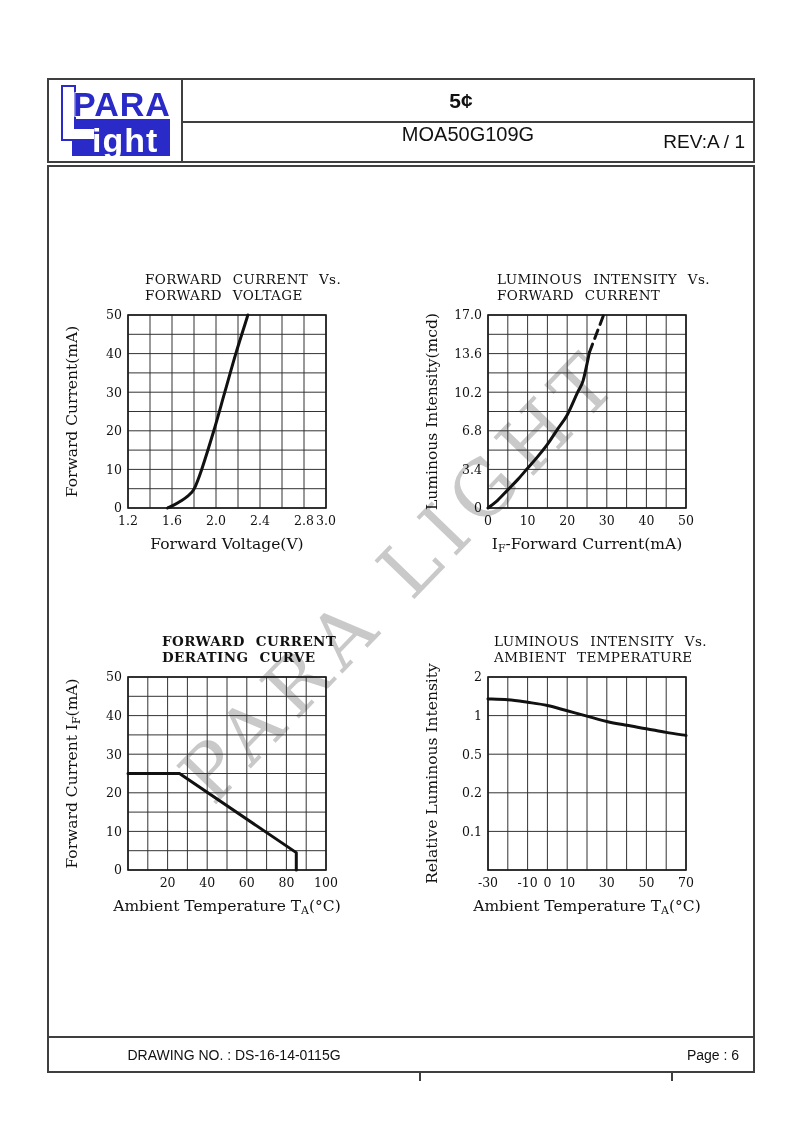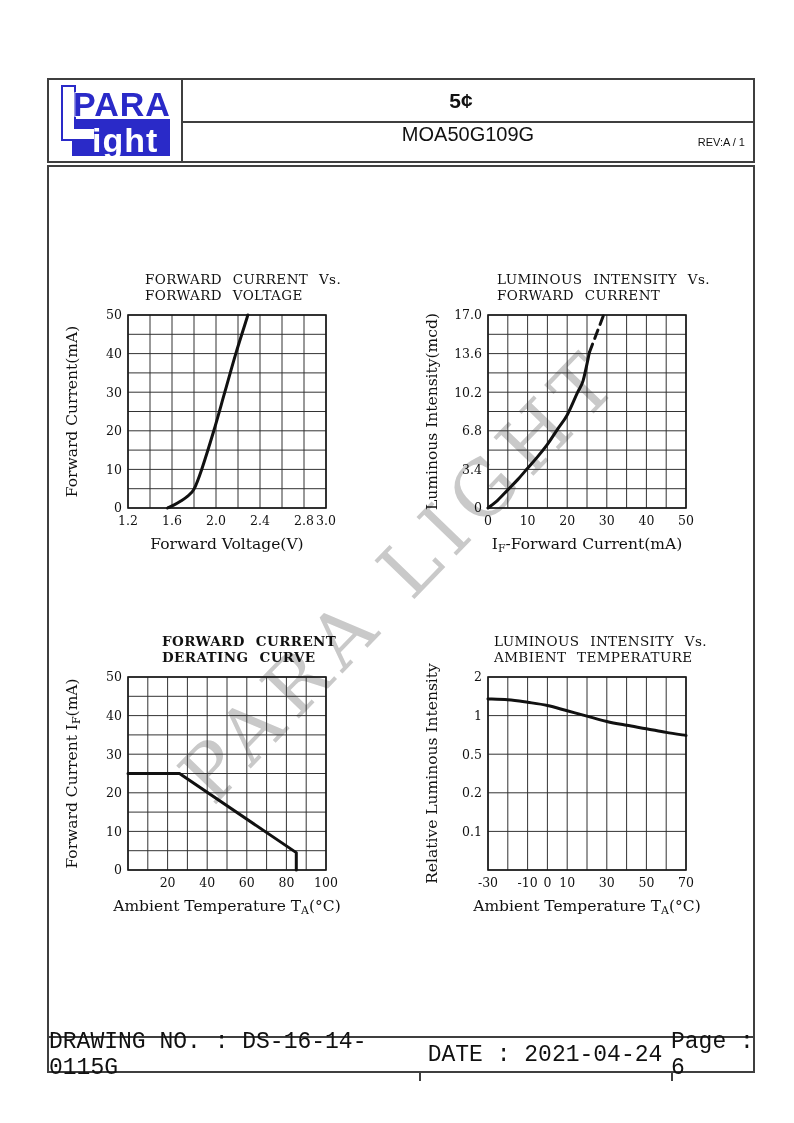--- a/index.html
+++ b/index.html
@@ -11,25 +11,25 @@
   .watermark{position:absolute;left:115px;top:520px;width:570px;height:110px;
         display:flex;align-items:center;justify-content:center;white-space:nowrap;
         transform:rotate(-46deg);font-family:"DejaVu Serif",serif;font-size:76px;
         letter-spacing:10px;color:#c9c9c9;z-index:1;}
   .z2{z-index:2;}
   .title-row{position:absolute;left:183px;top:80px;width:570px;height:41px;
         display:flex;align-items:center;justify-content:center;font-size:21px;word-spacing:13px;}
   .title-row .t-bold{font-weight:bold;margin-right:14px;word-spacing:0;}
   .model-row{position:absolute;left:183px;top:123px;width:570px;height:38px;
         display:flex;align-items:flex-start;justify-content:center;font-size:20px;}
-  .rev{position:absolute;right:8px;top:0;height:100%;display:flex;align-items:center;font-size:11px;}
+  .rev{position:absolute;right:8px;top:0;height:100%;display:flex;align-items:center;font-size:19px;}
   .chart{position:absolute;width:310px;height:302px;}
   .chart text{font-family:"DejaVu Serif",serif;fill:#111;}
   .footer-cell{position:absolute;top:1038px;height:33px;display:flex;align-items:center;
-        justify-content:center;font-size:23px;font-family:Liberation Mono, monospace;}
+        justify-content:center;font-size:14px;}
   .stub{position:absolute;top:1073px;width:2px;height:8px;background:#3f3f3f;}
 </style>
 </head>
 <body>
 
 <div class="page">
 
   <div class="watermark">PARA LIGHT</div>
 
   <div class="box z2" style="left:47px;top:78px;width:708px;height:85px;"></div>
@@ -213,18 +213,17 @@
         <text x="228.4" y="265" font-size="12.5" text-anchor="middle">50</text>
         <text x="268" y="265" font-size="12.5" text-anchor="middle">70</text>
         <text x="169" y="289" font-size="15.5" text-anchor="middle"><tspan>Ambient Temperature T</tspan><tspan font-size="11" dy="2.5">A</tspan><tspan dy="-2.5">(°C)</tspan></text>
         <text x="19" y="151.5" font-size="15.5" text-anchor="middle" transform="rotate(-90 19 151.5)"><tspan>Relative Luminous Intensity</tspan></text>
         <path d="M70,76.89C73.3,77.02833333333334 83.2,77.15333333333334 89.8,77.72C96.39999999999999,78.28666666666666 103,79.33500000000001 109.6,80.29C116.19999999999999,81.245 122.80000000000001,82.03166666666667 129.4,83.45C136,84.86833333333334 142.6,87.015 149.2,88.8C155.79999999999998,90.585 162.4,92.38166666666666 169,94.16C175.6,95.93833333333333 182.20000000000002,97.945 188.8,99.47C195.4,100.995 202,102.1 208.6,103.31C215.2,104.52000000000001 221.8,105.55333333333334 228.4,106.73C235,107.90666666666667 241.6,109.24833333333333 248.2,110.37C254.79999999999998,111.49166666666667 264.7,112.945 268,113.46" fill="none" stroke="#111" stroke-width="3" stroke-linecap="round" stroke-linejoin="round"></path>
       </svg>
     </div>
 
   <div class="box z2" style="left:47px;top:1036px;width:708px;height:37px;"></div>
   <div class="footer-cell z2" style="left:49px;width:370px;">DRAWING NO. : DS-16-14-0115G</div>
-  <div class="footer-cell z2" style="left:419px;width:252px;">DATE : 2021-04-24</div>
   <div class="footer-cell z2" style="left:671px;width:84px;">Page : 6</div>
   <div class="stub" style="left:419px;"></div>
   <div class="stub" style="left:671px;"></div>
 
 </div>
 
 </body></html>

